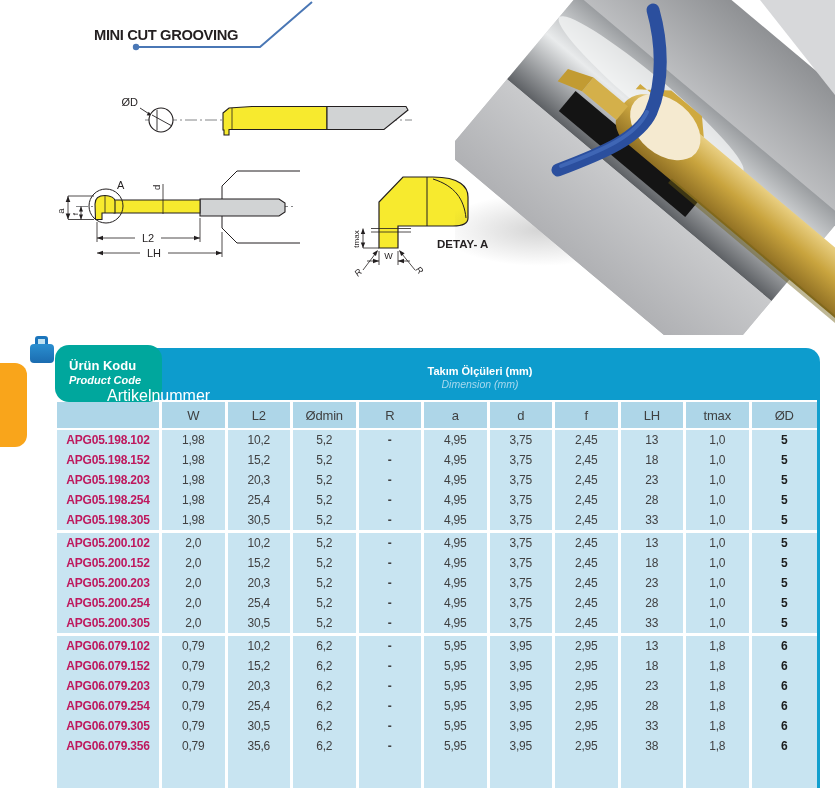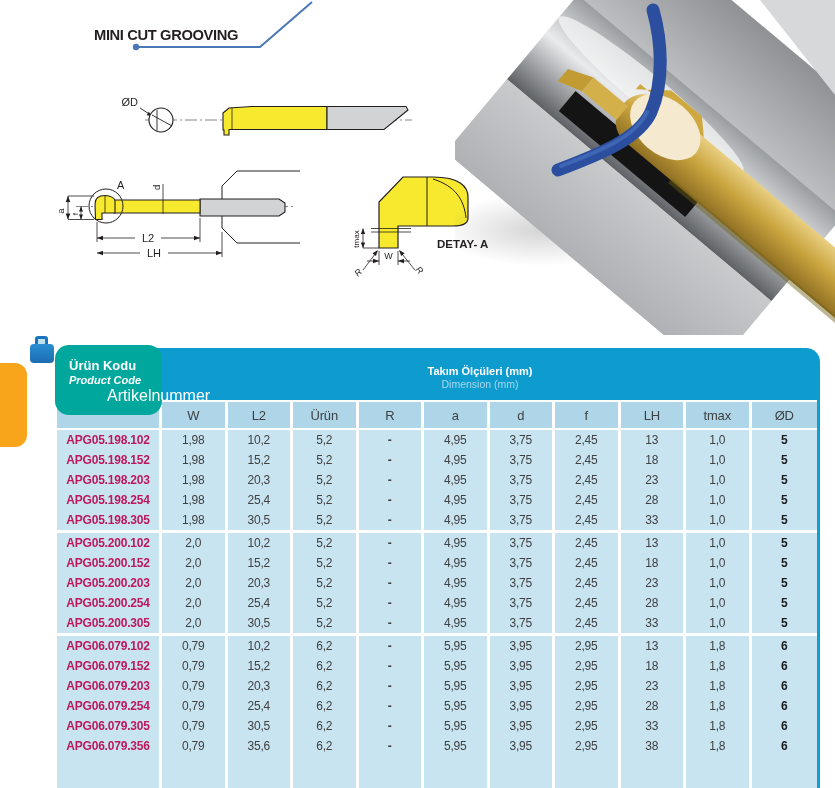--- a/index.html
+++ b/index.html
@@ -27,24 +27,24 @@
   .clip{left:30px;top:336px;width:24px;height:27px;}
   .clip .tab{position:absolute;left:5px;top:0;width:13px;height:12px;
     background:#bfe2f2;border:3px solid #1b75bc;border-radius:3px;box-sizing:border-box;}
   .clip .bodyp{position:absolute;left:0;top:8px;width:24px;height:19px;
     background:linear-gradient(180deg,#2a8fd0,#1b6cb0);border-radius:4px;}
 
   .band{left:140px;top:348px;width:680px;height:60px;background:#0d9ccd;
     border-top-right-radius:14px;color:#fff;text-align:center;
     display:flex;flex-direction:column;justify-content:center;line-height:13px;}
   .band .l1{font-size:11px;font-weight:bold;}
-  .band .l2{font-size:10.5px;color:#a6d8ee;}
+  .band .l2{font-size:10.5px;font-style:italic;color:#a6d8ee;}
   .band .l3{font-size:10.5px;font-style:italic;font-weight:bold;}
 
-  .corner{left:55px;top:345px;width:107px;height:70px;background:#00a79d;
+  .corner{left:55px;top:345px;width:107px;height:57px;background:#00a79d;
     border-radius:14px;color:#fff;padding:13px 0 0 14px;box-sizing:border-box;z-index:3;}
   .corner .l1{font-size:13px;font-weight:bold;line-height:15px;}
   .corner .l2{font-size:11px;font-weight:bold;font-style:italic;line-height:15px;}
   .corner .l3{font-size:16px;line-height:15px;margin-left:38px;}
 
   
   .grid{left:57px;top:400px;width:763px;display:grid;
     grid-template-columns:105px repeat(10,65.5px);
     border-right:3px solid #129fce;box-sizing:border-box;z-index:1;}
   .cell{box-sizing:border-box;display:flex;align-items:center;justify-content:center;
@@ -234,21 +234,21 @@
 <div class="abs corner">
   <div class="l1">Ürün Kodu</div>
   <div class="l2">Product Code</div>
   <div class="l3">Artikelnummer</div>
 </div>
 
 <div class="abs grid">
     <div class="cell colhead"></div>
     <div class="cell colhead">W</div>
     <div class="cell colhead">L2</div>
-    <div class="cell colhead">Ürün</div>
+    <div class="cell colhead">Ødmin</div>
     <div class="cell colhead">R</div>
     <div class="cell colhead">a</div>
     <div class="cell colhead">d</div>
     <div class="cell colhead">f</div>
     <div class="cell colhead">LH</div>
     <div class="cell colhead">tmax</div>
     <div class="cell colhead lastcol">ØD</div>
     <div class="cell code">APG05.198.102</div>
     <div class="cell">1,98</div>
     <div class="cell">10,2</div>

